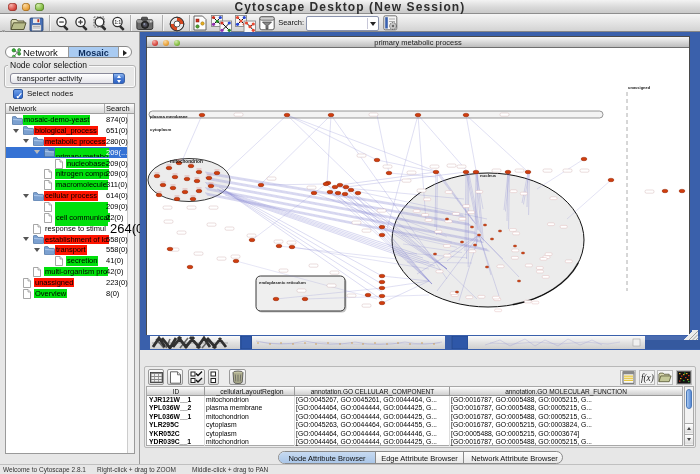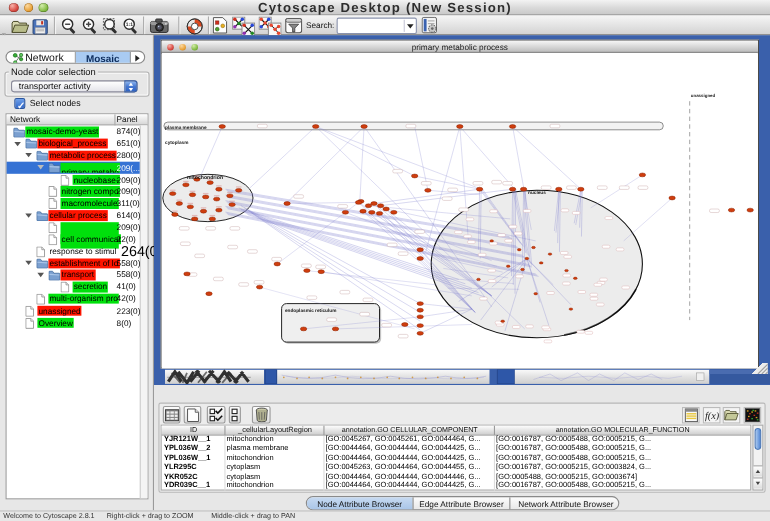--- a/index.html
+++ b/index.html
@@ -186,21 +186,21 @@
   </div>
 
   <div class="abs" style="left:13px;top:57px;width:10px;height:10px;background:linear-gradient(#6fa0e8,#3068cc);border:1px solid #2a55a0;border-radius:2px">
     <div class="abs" style="left:1.5px;top:0.5px;color:#fff;font-size:9px;font-weight:bold">✓</div>
   </div>
   <div class="abs" style="left:27px;top:56px;font-size:8px;line-height:12px;color:#111">Select nodes</div>
 
   <div class="abs" style="left:5px;top:71px;width:130px;height:351px;background:#fff;border:1px solid #9a9a9a">
     <div class="abs" style="left:0;top:0;width:128px;height:10px;background:linear-gradient(#fdfdfd,#d7d7d7);border-bottom:1px solid #9e9e9e">
       <div class="abs" style="left:3px;top:0;font-size:7.5px;line-height:10px;color:#111">Network</div>
-      <div class="abs" style="left:100px;top:0;font-size:7.5px;line-height:10px;color:#111">Panel</div>
+      <div class="abs" style="left:100px;top:0;font-size:7.5px;line-height:10px;color:#111">Search</div>
       <div class="abs" style="left:98px;top:0;width:1px;height:10px;background:#aaa"></div>
     </div>
     <div class="abs" style="left:121px;top:10px;width:7px;height:339px;background:#f4f4f4;border-left:1px solid #ccc"></div>
     <div class="abs" style="left:0;top:0;width:121px;height:340px">
           <div style="position:absolute;left:0;top:10.60px;width:121px;height:10.85px">
             <div style="position:absolute;left:6px;top:1px">
               <svg width="11" height="9" viewBox="0 0 11 9">
                 <path d="M0.5 2.2 L0.5 8 a0.8 0.8 0 0 0 0.8 0.8 L9.7 8.8 a0.8 0.8 0 0 0 0.8-0.8 L10.5 3.2 a0.8 0.8 0 0 0-0.8-0.8 L5 2.4 L4 0.8 a0.9 0.9 0 0 0-0.8-0.4 L1.3 0.4 a0.8 0.8 0 0 0-0.8 0.8 Z" fill="#7ba0d0" stroke="#41699c" stroke-width="0.7"></path>
                 <path d="M1 3.4 L10 4" stroke="#a8c4e8" stroke-width="1.1" fill="none"></path>
               </svg>

